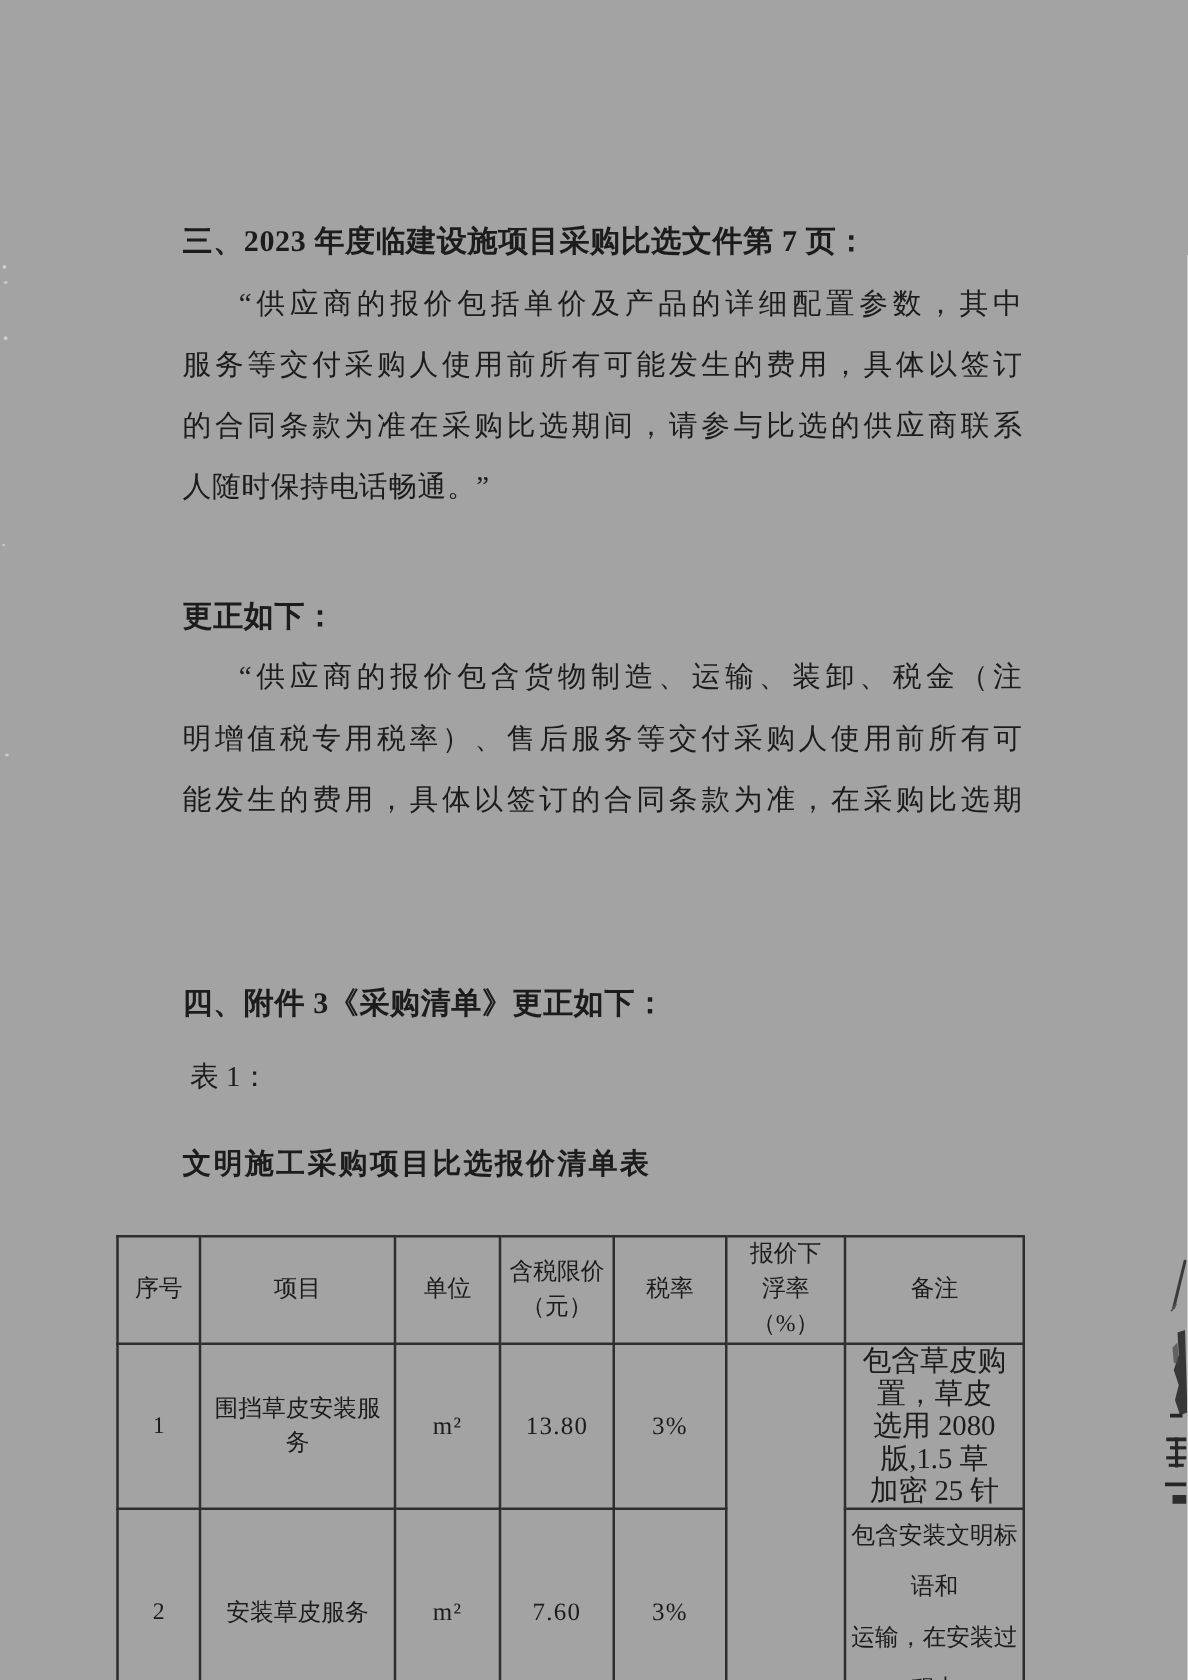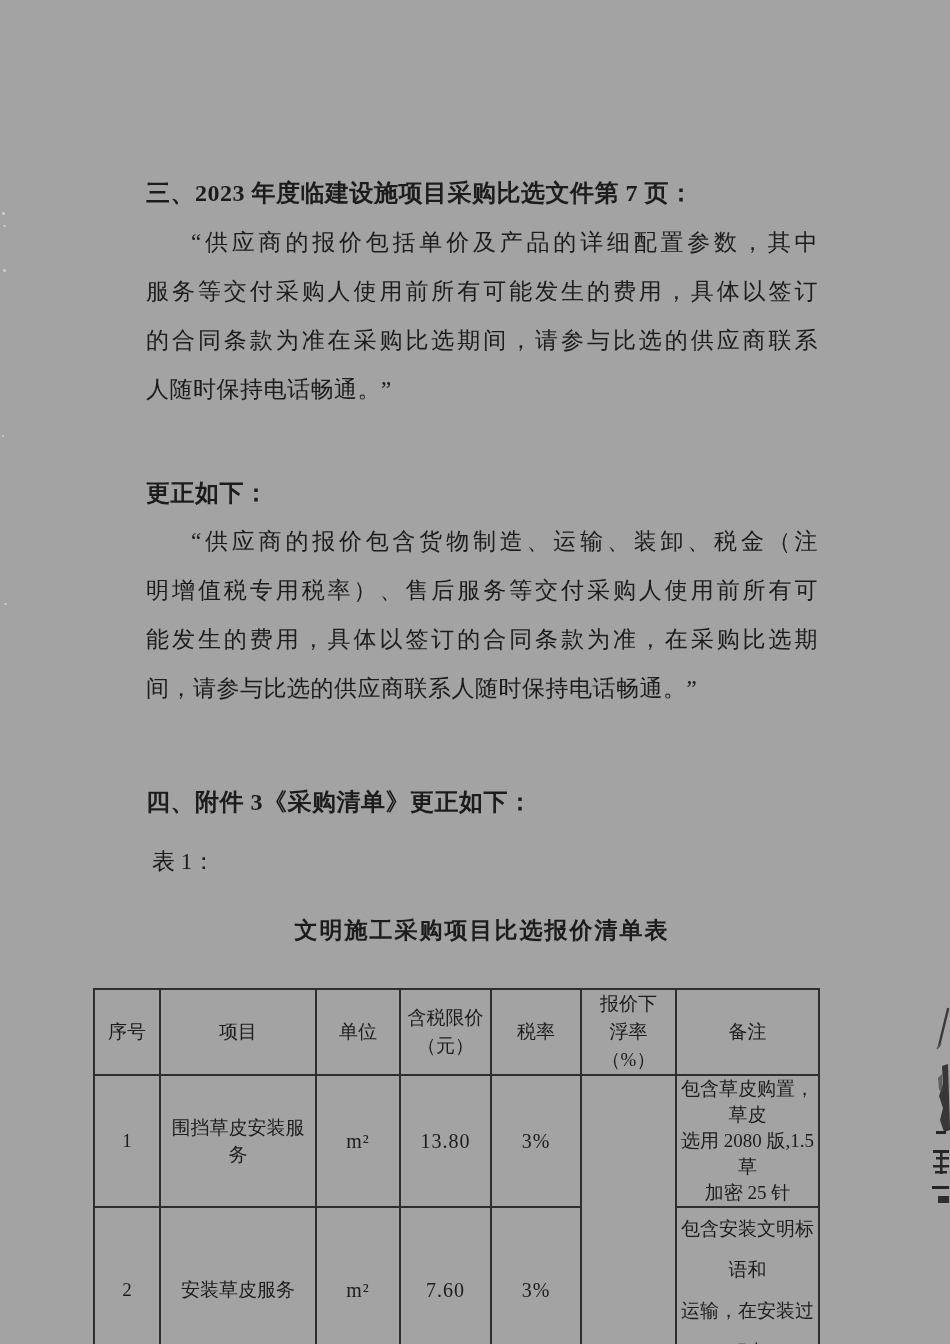--- a/index.html
+++ b/index.html
@@ -35,21 +35,21 @@
     left: 152px;
     top: 846px;
     font-size: 23px;
     font-weight: normal;
   }
   .table-title {
     position: absolute;
     left: 146px;
     top: 915px;
     width: 672px;
-    text-align: center;
+    text-align: left;
     font-size: 23px;
     font-weight: bold;
     letter-spacing: 2px;
   }
   
   .para {
     position: absolute;
     left: 146px;
     width: 672px;
     font-size: 23px;
@@ -87,21 +87,21 @@
     padding: 0 4px;
     overflow: hidden;
   }
   tr.row-head > * { height: 71px; }
   tr.row-1 > *    { height: 75px; }
   tr.row-2 > *    { height: 83px; }
   .pre { white-space: pre-line; }
   .hdr     { line-height: 28px; }
   .item-1  { line-height: 27px; }
   .num     { font-size: 20px; letter-spacing: 1px; }
-  .remark-1 { line-height: 26px; font-size: 19px; }
+  .remark-1 { line-height: 26px; font-size: 23px; }
   .remark-2 { line-height: 41px; font-size: 19px; }
   
   .speck {
     position: absolute;
     border-radius: 50%;
     background: #cfcfcf;
   }
   .edge-artifact {
     position: absolute;
     left: 918px;
@@ -129,21 +129,20 @@
     <div class="pline just">的合同条款为准在采购比选期间，请参与比选的供应商联系</div>
     <div class="pline">人随时保持电话畅通。”</div>
   </div>
 
   <div class="h h-clarify">更正如下：</div>
 
   <div class="para para-2">
     <div class="pline just indent">“供应商的报价包含货物制造、运输、装卸、税金（注</div>
     <div class="pline just">明增值税专用税率）、售后服务等交付采购人使用前所有可</div>
     <div class="pline just">能发生的费用，具体以签订的合同条款为准，在采购比选期</div>
-    <div class="pline">间，请参与比选的供应商联系人随时保持电话畅通。”</div>
   </div>
 
   <div class="h h-sec4">四、附件 3《采购清单》更正如下：</div>
 
   <div class="table-label">表 1：</div>
 
   <div class="table-title">文明施工采购项目比选报价清单表</div>
 
   <table class="price-table">
     <colgroup>

